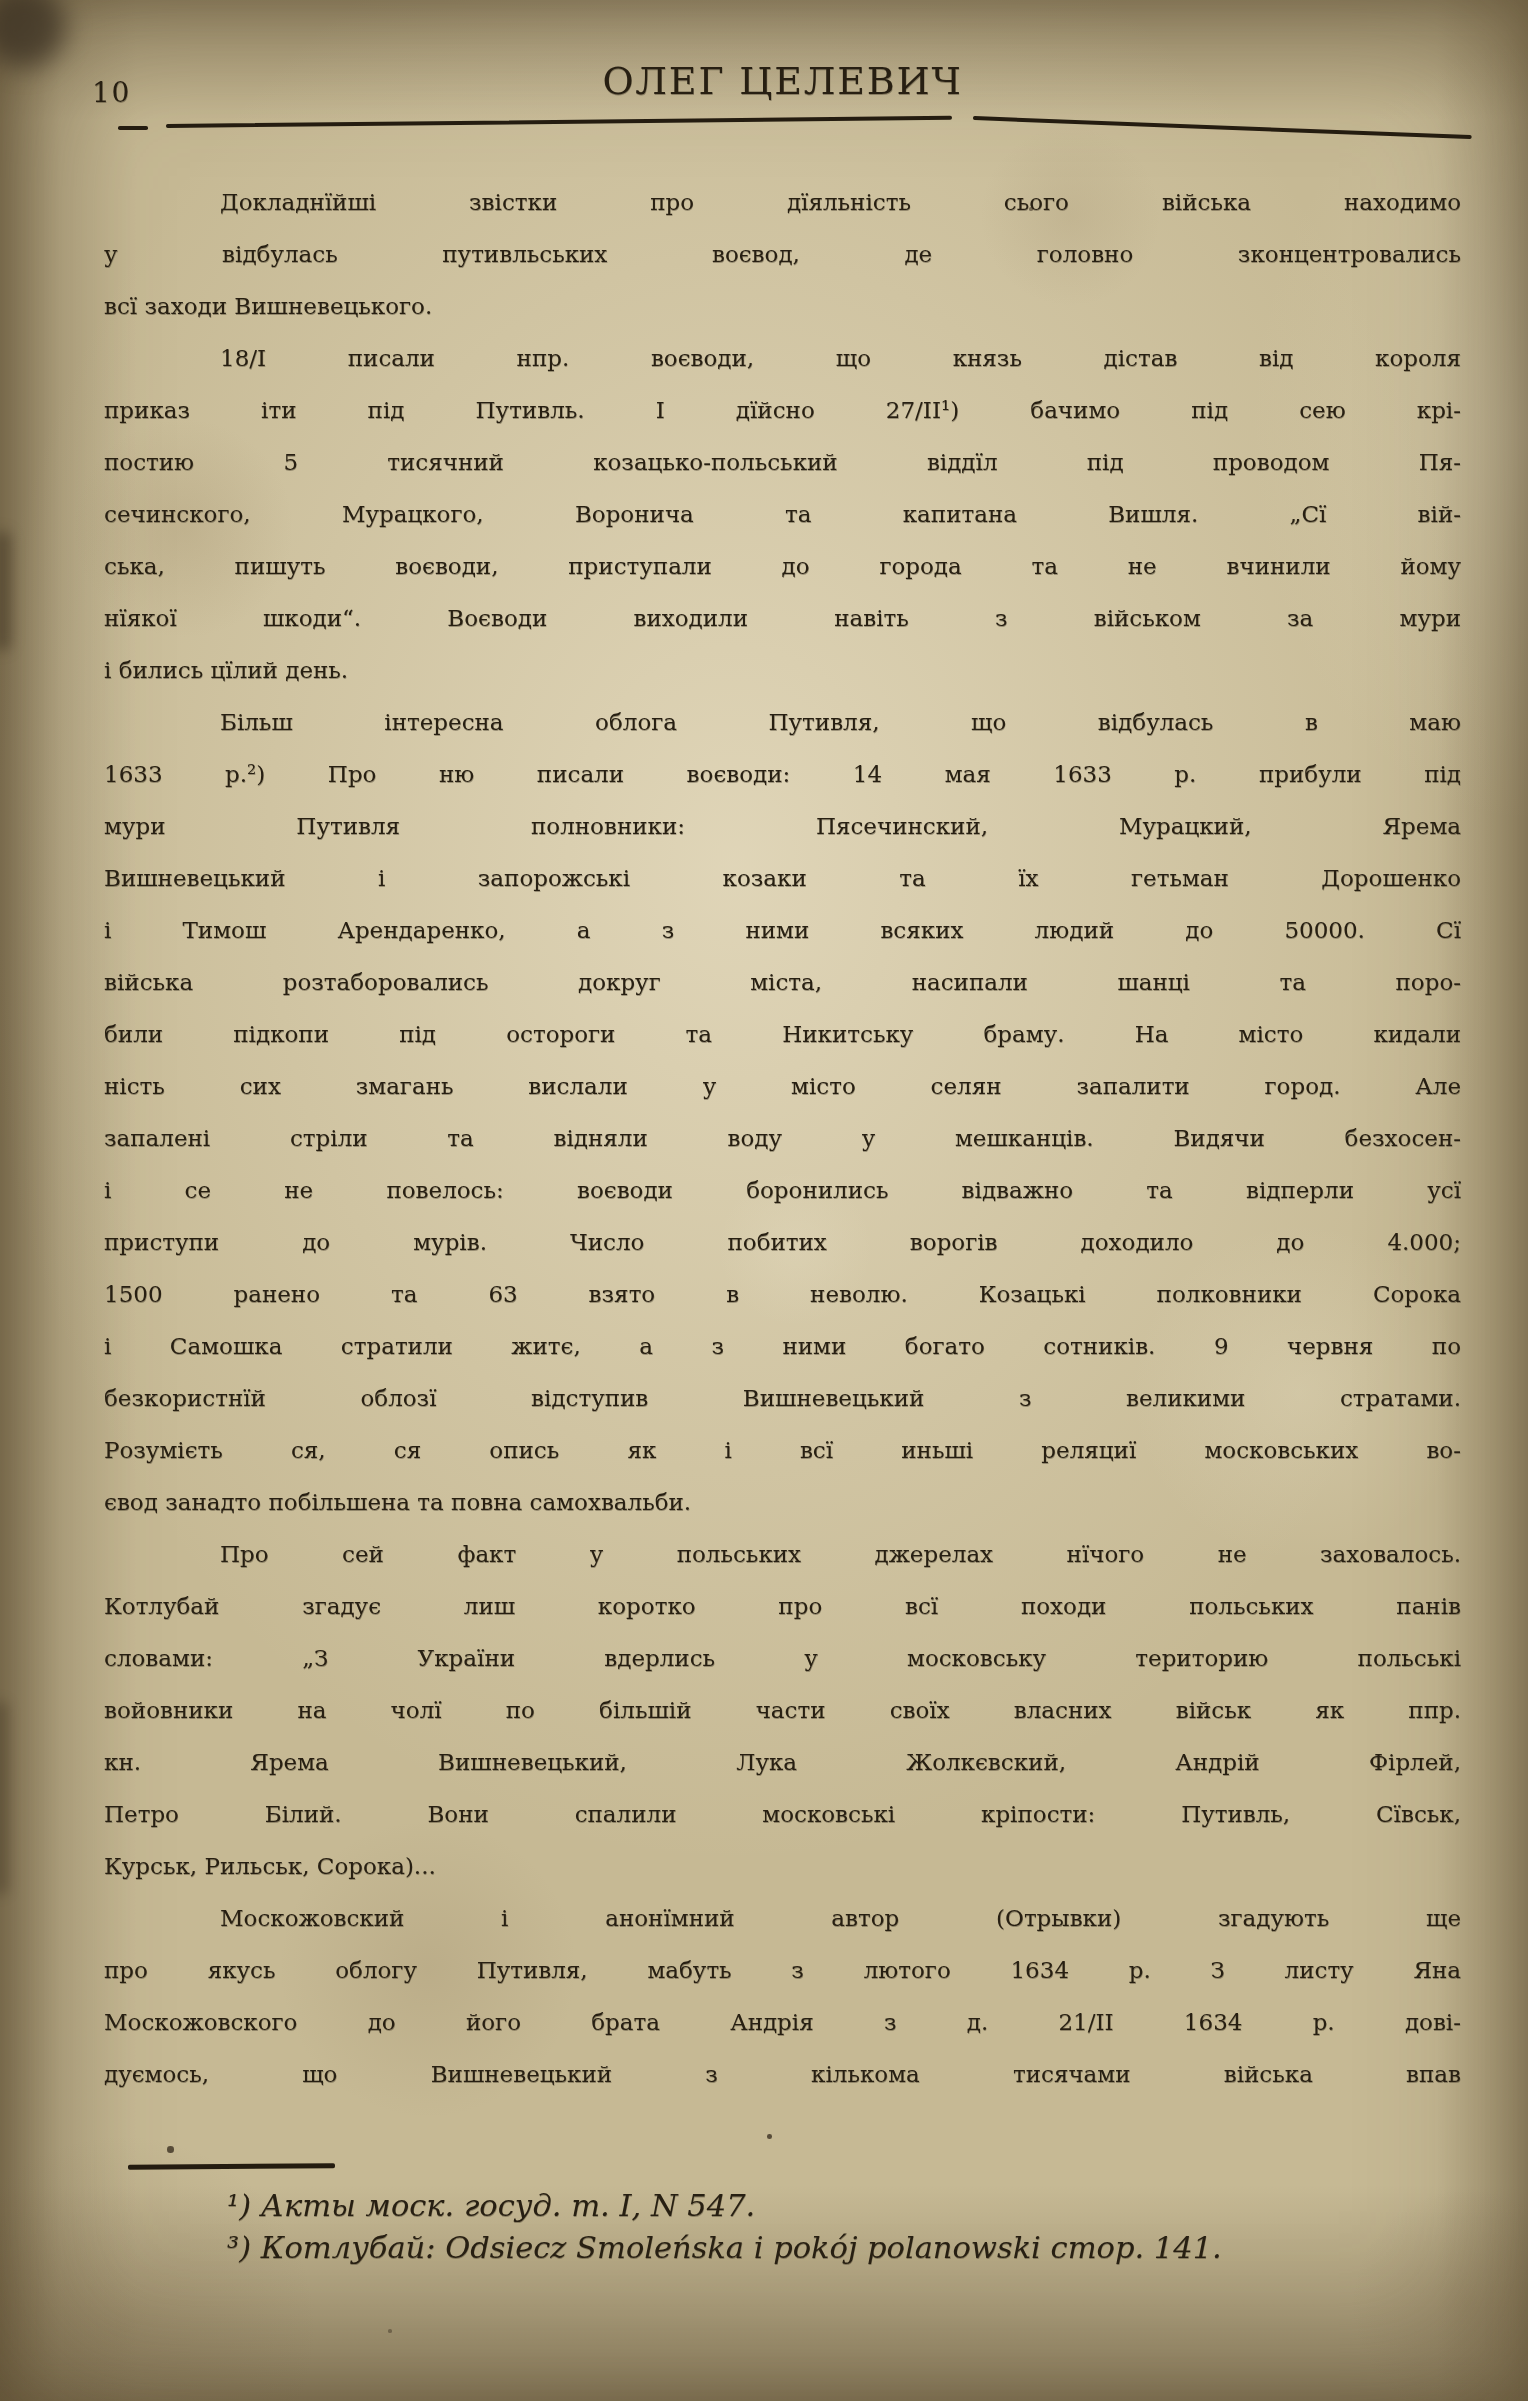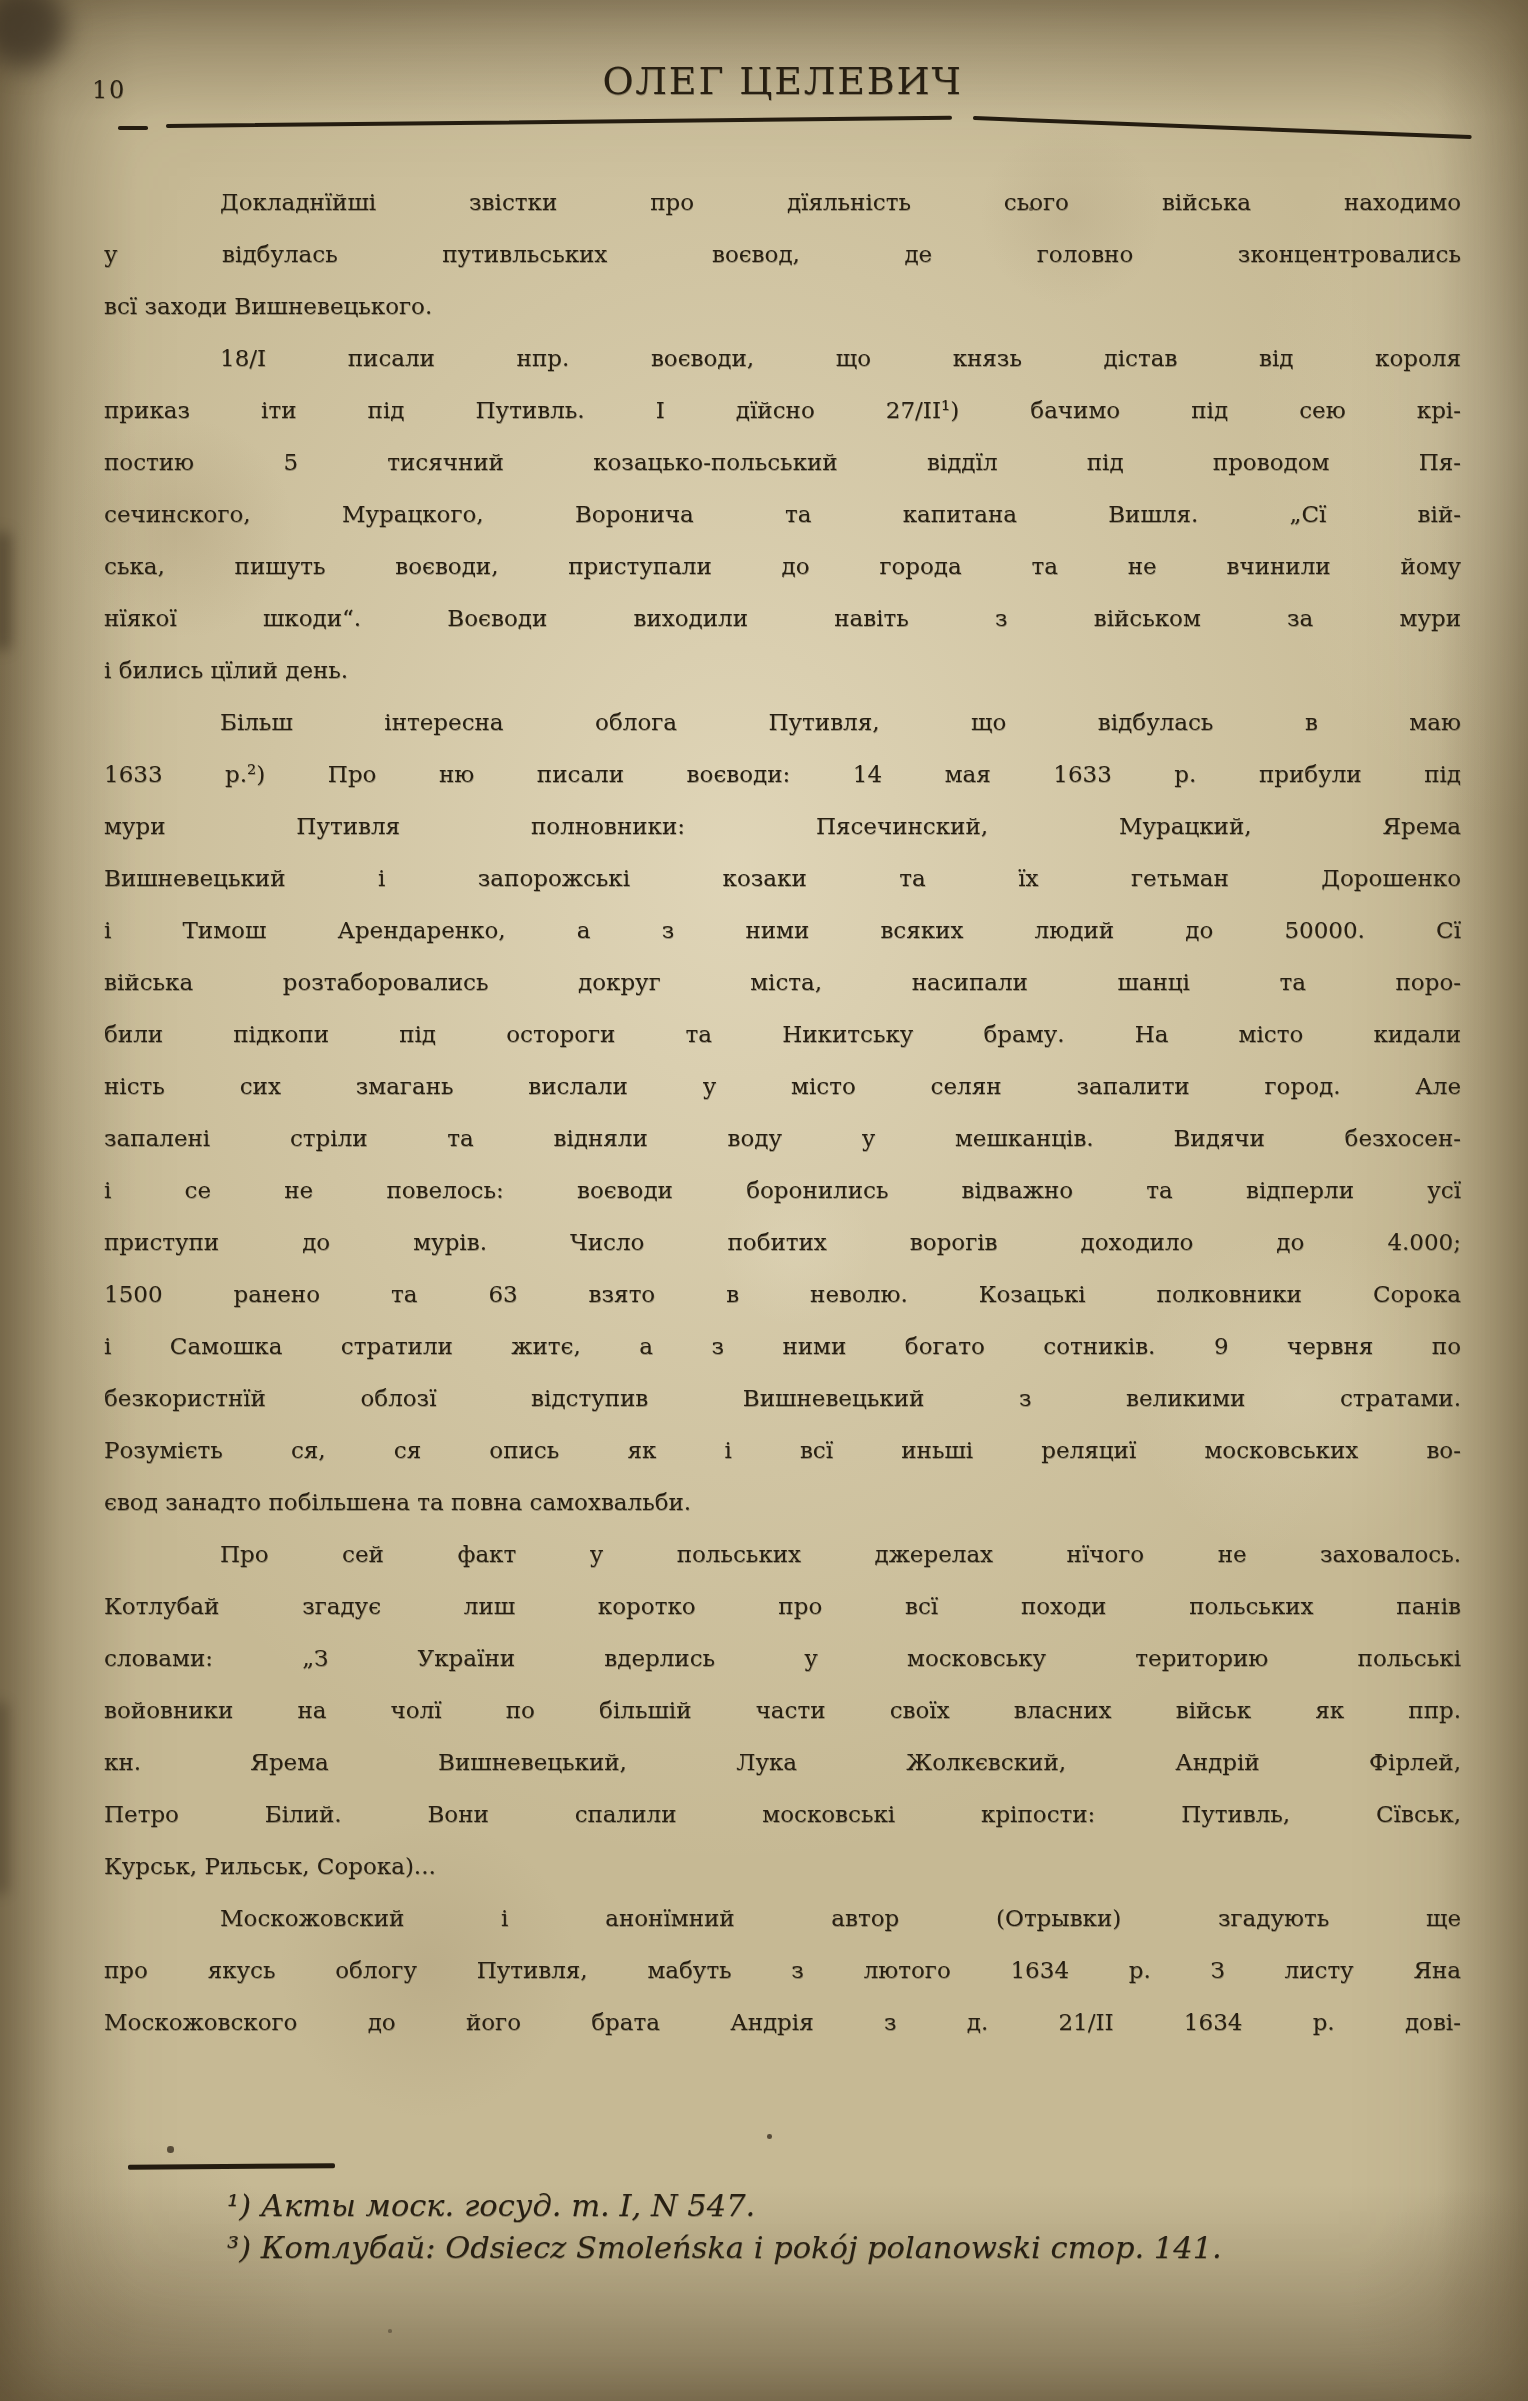--- a/index.html
+++ b/index.html
@@ -66,21 +66,21 @@
   .speck { position: absolute; background: #3c3122; border-radius: 50%; opacity: .8; }
   .speck-1 { left: 167px;  top: 2146px; width: 6.5px; height: 6.5px; }
   .speck-2 { left: 767px;  top: 2134px; width: 4.6px; height: 4.6px; }
   .speck-3 { left: 1029px; top: 207px;  width: 3.7px; height: 3.7px; opacity:.55; }
   .speck-5 { left: 388px;  top: 2329px; width: 3.7px; height: 3.7px; opacity:.45; }
 
   
   .pagenum {
     position: absolute;
     left: 92px; top: 76px;
-    font-size: 24px;
+    font-size: 28px;
     letter-spacing: 1.8px;
     text-shadow: 0.4px 0.6px 0.6px rgba(40,32,18,0.35);
   }
   .running-title {
     position: absolute;
     left: 104px; top: 59px;
     width: 1357px;
     text-align: center;
     font-size: 38px;
     letter-spacing: 1.8px;
@@ -197,20 +197,21 @@
       <span class="line">словами: „З України вдерлись у московську територию польські</span>
       <span class="line">войовники на чолї по більшій части своїх власних військ як ппр.</span>
       <span class="line">кн. Ярема Вишневецький, Лука Жолкєвский, Андрій Фірлей,</span>
       <span class="line">Петро Білий. Вони спалили московські кріпости: Путивль, Сївськ,</span>
       <span class="line end">Курськ, Рильськ, Сорока)...</span>
     </p>
     <p class="para">
       <span class="line indent">Москожовский і анонїмний автор (Отрывки) згадують ще</span>
       <span class="line">про якусь облогу Путивля, мабуть з лютого 1634 р. З листу Яна</span>
       <span class="line">Москожовского до його брата Андрія з д. 21/ІІ 1634 р. дові-</span>
+      <span class="line">дуємось, що Вишневецький з кількома тисячами війська впав</span>
     </p>
   </main>
 
   <div class="fn-rule"></div>
 
   <footer class="footnotes">
     <span class="fn-line">¹) Акты моск. госуд. т. I, N 547.</span>
     <span class="fn-line">³) Котлубай: Odsiecz Smoleńska i pokój polanowski стор. 141.</span>
   </footer>
 

